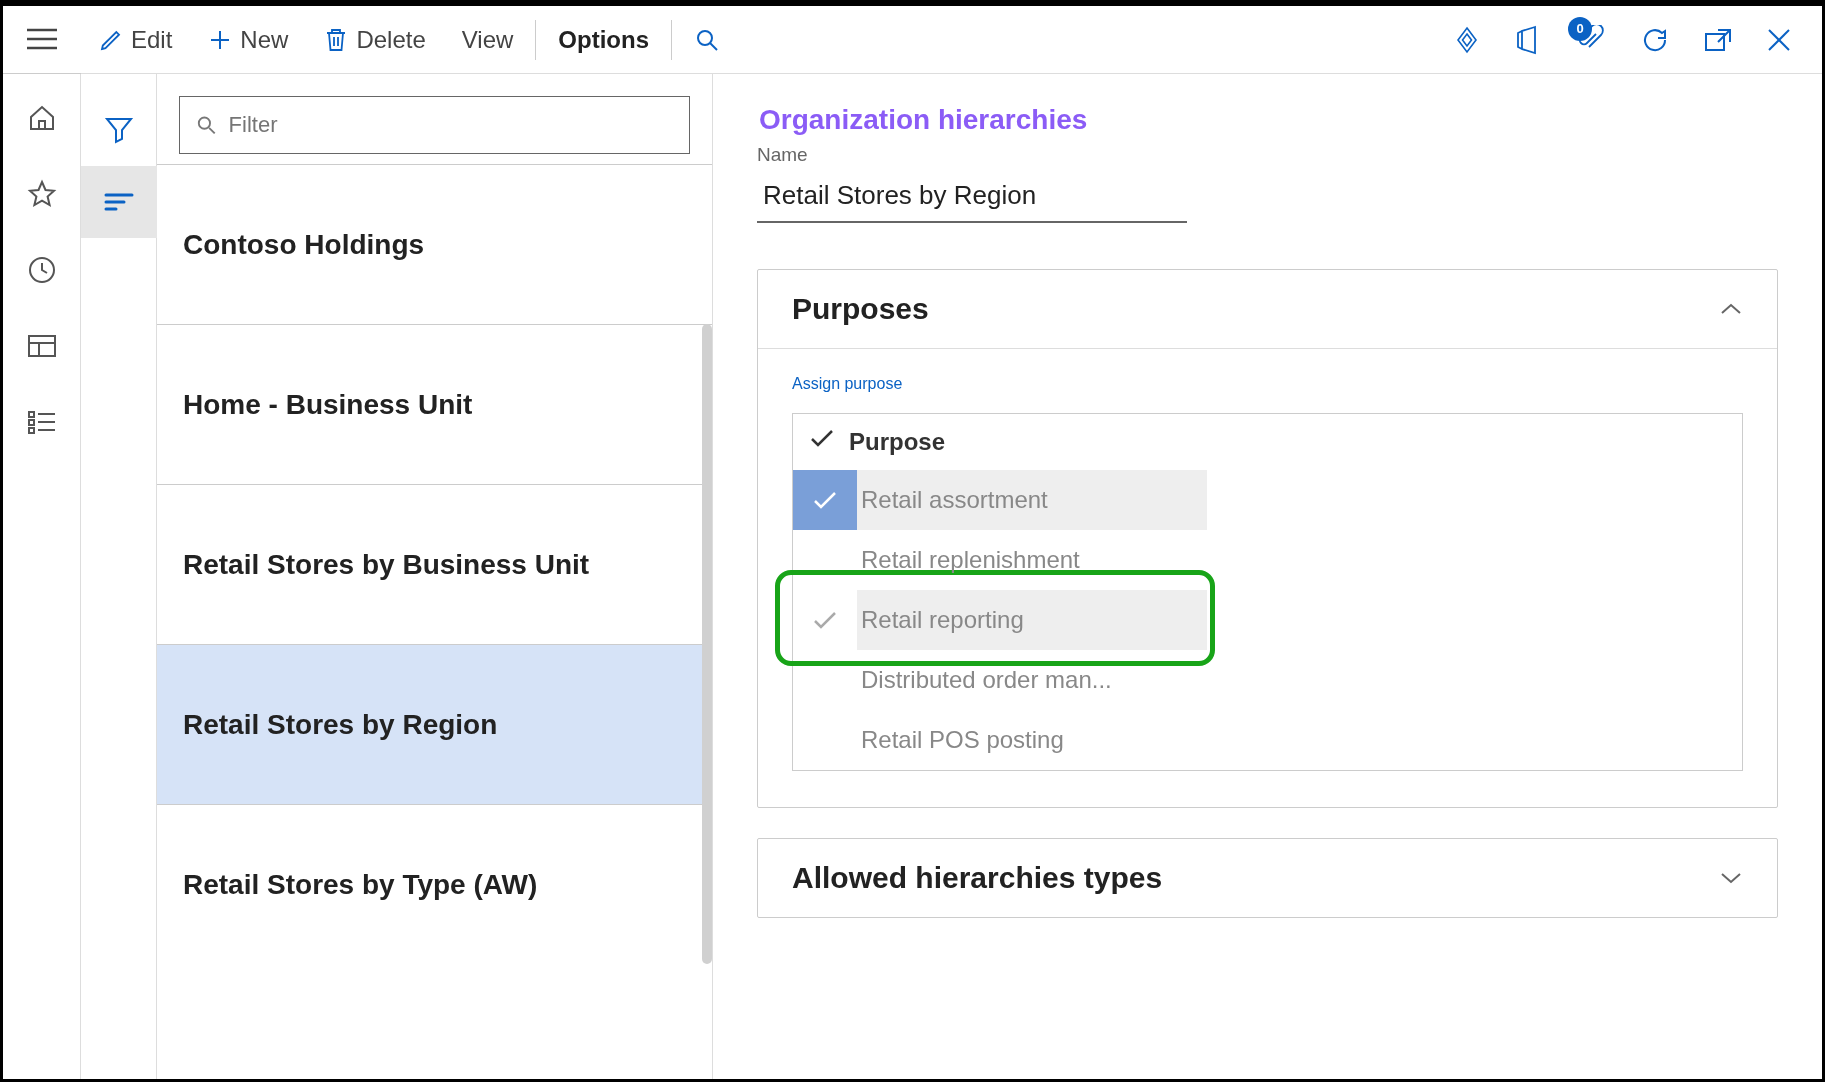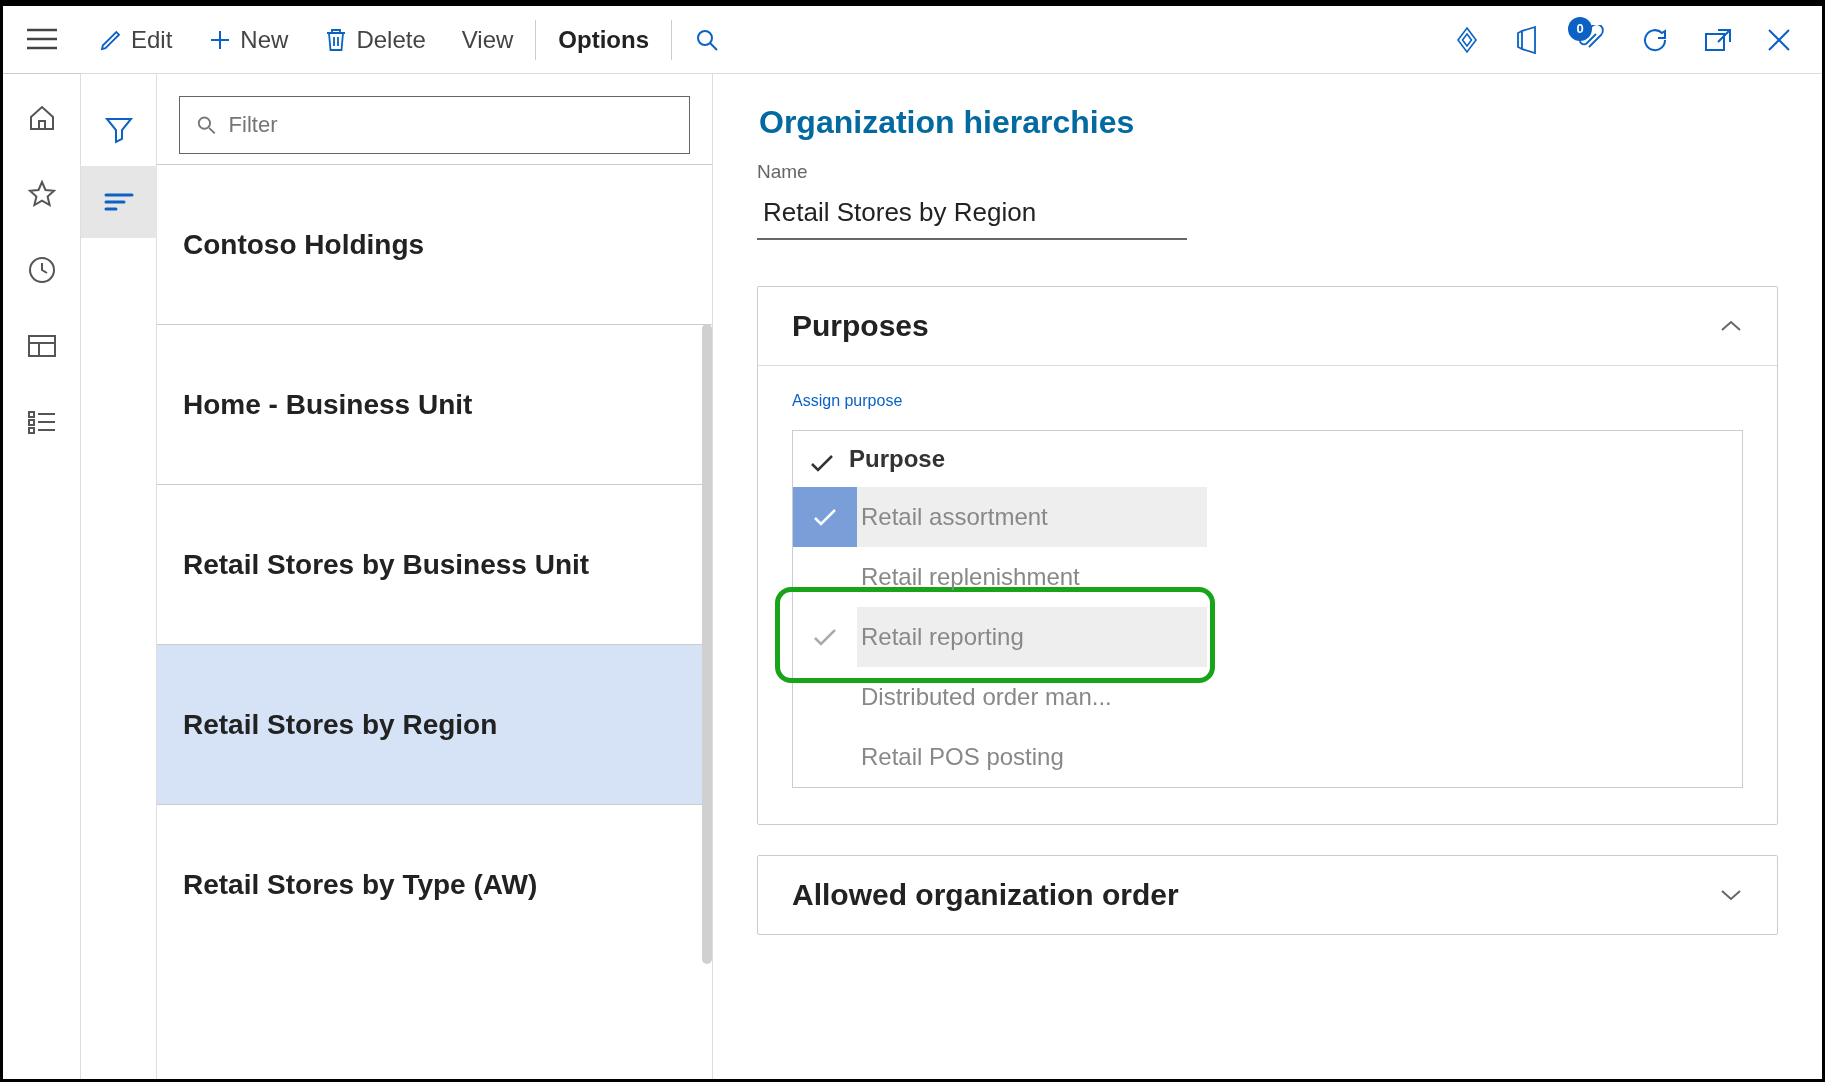--- a/index.html
+++ b/index.html
@@ -157,23 +157,23 @@
     height: 640px;
     background: #d0d0d0;
     border-radius: 5px;
   }
   
   .detail-col {
     flex: 1;
     padding: 30px 44px 0 44px;
   }
   .page-title {
-    font-size: 32px;
-    color: #0369a1;
-    margin: 0 0 20px 2px;
+    font-size: 28px;
+    color: #8b5cf6;
+    margin: 0 0 8px 2px;
   }
   .field-label {
     font-size: 19px;
     color: #666;
     margin-bottom: 6px;
   }
   .name-field {
     width: 430px;
     border-bottom: 2px solid #666;
     padding: 8px 6px 10px 6px;
@@ -203,21 +203,21 @@
     color: #0b62c4;
     font-size: 16px;
     cursor: pointer;
   }
   .grid {
     margin-top: 20px;
     border: 1px solid #ccc;
   }
   .grid-head {
     display: flex;
-    align-items: flex-end;
+    align-items: flex-start;
     padding: 14px 16px;
     font-size: 24px;
     font-weight: 600;
     color: #333;
     gap: 14px;
   }
   .grid-row {
     display: flex;
     align-items: center;
     height: 60px;
@@ -493,21 +493,21 @@
             <div class="grid-row">
               <div class="check"></div>
               <span class="label">Retail POS posting</span>
             </div>
           </div>
         </div>
       </div>
 
       <div class="panel" style="margin-top:30px">
         <div class="panel-header">
-          <span>Allowed organization order</span>
+          <span>Allowed hierarchies types</span>
           <svg width="24" height="16" viewBox="0 0 24 16" fill="none" stroke="#666" stroke-width="2">
               <path d="M3 4l9 8 9-8"></path>
             </svg>
         </div>
       </div>
     </div>
   </div>
 </div>
 
 </body></html>

